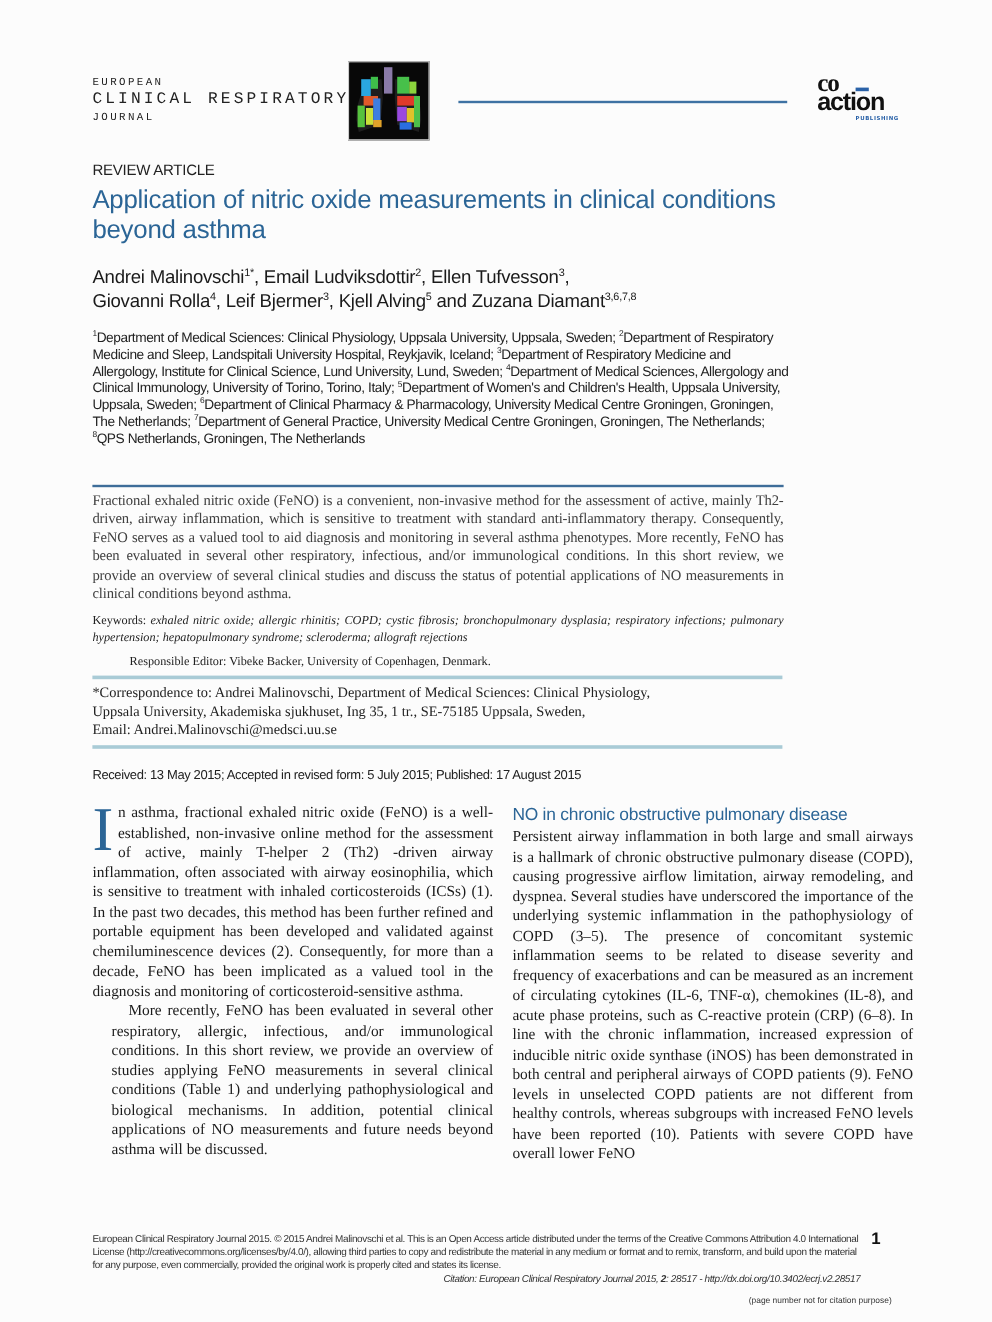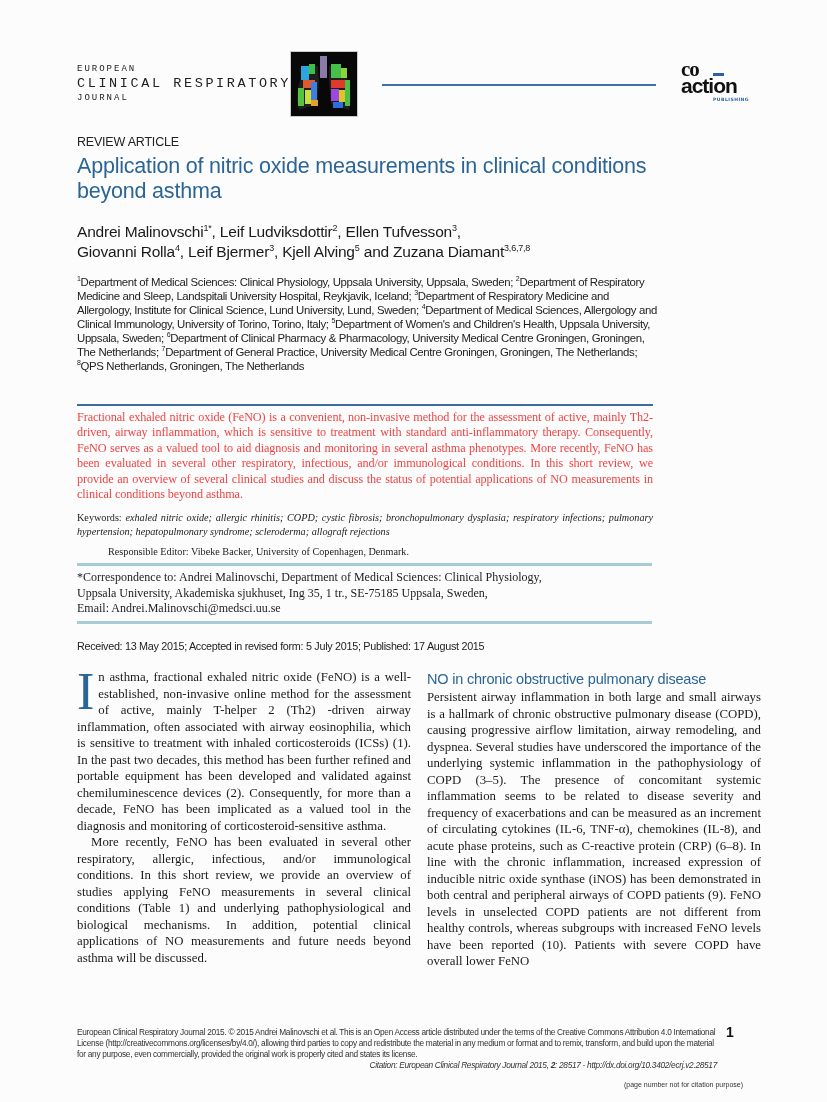--- a/index.html
+++ b/index.html
@@ -23,33 +23,33 @@
   .article-type { left: 77px; top: 135px; font-family: "Liberation Sans", sans-serif; font-size: 12.5px; color: #222; letter-spacing: -0.2px; }
   .article-title { left: 77px; top: 154px; width: 600px; font-family: "Liberation Sans", sans-serif; font-size: 21.5px; line-height: 25px; color: #2b6596; letter-spacing: -0.2px; }
   .authors { left: 77px; top: 222px; width: 620px; font-family: "Liberation Sans", sans-serif; font-size: 15.5px; line-height: 20px; color: #1a1a1a; letter-spacing: -0.2px; }
   .authors sup { font-size: 9px; line-height: 0; }
   .affiliations { left: 77px; top: 275px; width: 580px; font-family: "Liberation Sans", sans-serif; font-size: 11.4px; line-height: 14px; color: #222; letter-spacing: -0.35px; }
   .affiliations sup { font-size: 7px; line-height: 0; }
 
   
   .rule-blue { height: 2px; background: #3e6d99; }
   .rule-light { height: 3px; background: #a9cbd6; }
-  .abstract { left: 77px; top: 410px; width: 576px; font-family: "Liberation Serif", serif; font-size: 12.2px; line-height: 15.4px; text-align: justify; color: #ef4444; letter-spacing: -0.1px; }
+  .abstract { left: 77px; top: 410px; width: 576px; font-family: "Liberation Serif", serif; font-size: 12.2px; line-height: 15.4px; text-align: justify; color: #404040; letter-spacing: -0.1px; }
   .keywords { left: 77px; top: 511px; width: 576px; font-family: "Liberation Serif", serif; font-size: 10.2px; line-height: 14px; color: #222; text-align: justify; }
   .keywords em { font-style: italic; }
   .editor { left: 77px; top: 546px; font-family: "Liberation Serif", serif; font-size: 10.2px; color: #222; margin-left: 31px; }
   .correspondence { left: 77px; top: 570px; width: 600px; font-family: "Liberation Serif", serif; font-size: 12px; line-height: 15.5px; color: #222; }
   .dates { left: 77px; top: 640px; font-family: "Liberation Sans", sans-serif; font-size: 10.8px; color: #222; letter-spacing: -0.3px; text-align: right; }
 
   
   .col { font-family: "Liberation Serif", serif; font-size: 12.8px; line-height: 16.5px; text-align: justify; color: #1a1a1a; width: 334px; }
   .col-left { left: 77px; top: 669px; }
   .col-right { left: 427px; top: 670px; }
   .dropcap { float: left; font-family: "Liberation Serif", serif; font-size: 52px; line-height: 42px; color: #2b6596; margin: 2px 4px 0 0; height: 44px; }
-  .para2 { text-indent: 14px; margin-top: 0; }
+  .para2 { text-indent: 14px; margin-top: 0; margin-left: 16px; }
   .section-heading { font-family: "Liberation Sans", sans-serif; font-size: 14.5px; color: #2b6596; line-height: 18px; text-align: left; margin-bottom: 1px; letter-spacing: -0.2px; }
   p { margin: 0; }
 
   
   .footer { left: 77px; top: 1027px; width: 640px; font-family: "Liberation Sans", sans-serif; font-size: 8.3px; line-height: 11px; color: #333; letter-spacing: -0.3px; }
   .footer .citation { text-align: right; display: block; font-style: italic; }
   .page-number { left: 726px; top: 1024px; font-family: "Liberation Sans", sans-serif; font-weight: bold; font-size: 14px; color: #111; }
   .page-note { left: 624px; top: 1081px; font-family: "Liberation Sans", sans-serif; font-size: 7px; color: #333; }
 </style>
 </head>
@@ -91,21 +91,21 @@
   <span class="pub-dash"></span>
   <span class="pub-action">action</span>
   <span class="pub-sub">PUBLISHING</span>
 </div>
 
 <div class="abs article-type">REVIEW ARTICLE</div>
 <div class="abs article-title">Application of nitric oxide measurements in clinical conditions beyond asthma</div>
 
 <div class="abs authors">
   <span><span>Andrei Malinovschi</span><sup>1*</sup></span>, 
-  <span><span>Leif Ludviksdottir</span><sup>2</sup></span>, 
+  <span><span>Email Ludviksdottir</span><sup>2</sup></span>, 
   <span><span>Ellen Tufvesson</span><sup>3</sup></span>,<br>
   <span><span>Giovanni Rolla</span><sup>4</sup></span>, 
   <span><span>Leif Bjermer</span><sup>3</sup></span>, 
   <span><span>Kjell Alving</span><sup>5</sup></span> and 
   <span><span>Zuzana Diamant</span><sup>3,6,7,8</sup></span>
 </div>
 
 <div class="abs affiliations">
   <sup>1</sup><span>Department of Medical Sciences: Clinical Physiology, Uppsala University, Uppsala, Sweden; </span><sup>2</sup><span>Department of Respiratory Medicine and Sleep, Landspitali University Hospital, Reykjavik, Iceland; </span><sup>3</sup><span>Department of Respiratory Medicine and Allergology, Institute for Clinical Science, Lund University, Lund, Sweden; </span><sup>4</sup><span>Department of Medical Sciences, Allergology and Clinical Immunology, University of Torino, Torino, Italy; </span><sup>5</sup><span>Department of Women's and Children's Health, Uppsala University, Uppsala, Sweden; </span><sup>6</sup><span>Department of Clinical Pharmacy &amp; Pharmacology, University Medical Centre Groningen, Groningen, The Netherlands; </span><sup>7</sup><span>Department of General Practice, University Medical Centre Groningen, Groningen, The Netherlands; </span><sup>8</sup><span>QPS Netherlands, Groningen, The Netherlands</span>
 </div>

